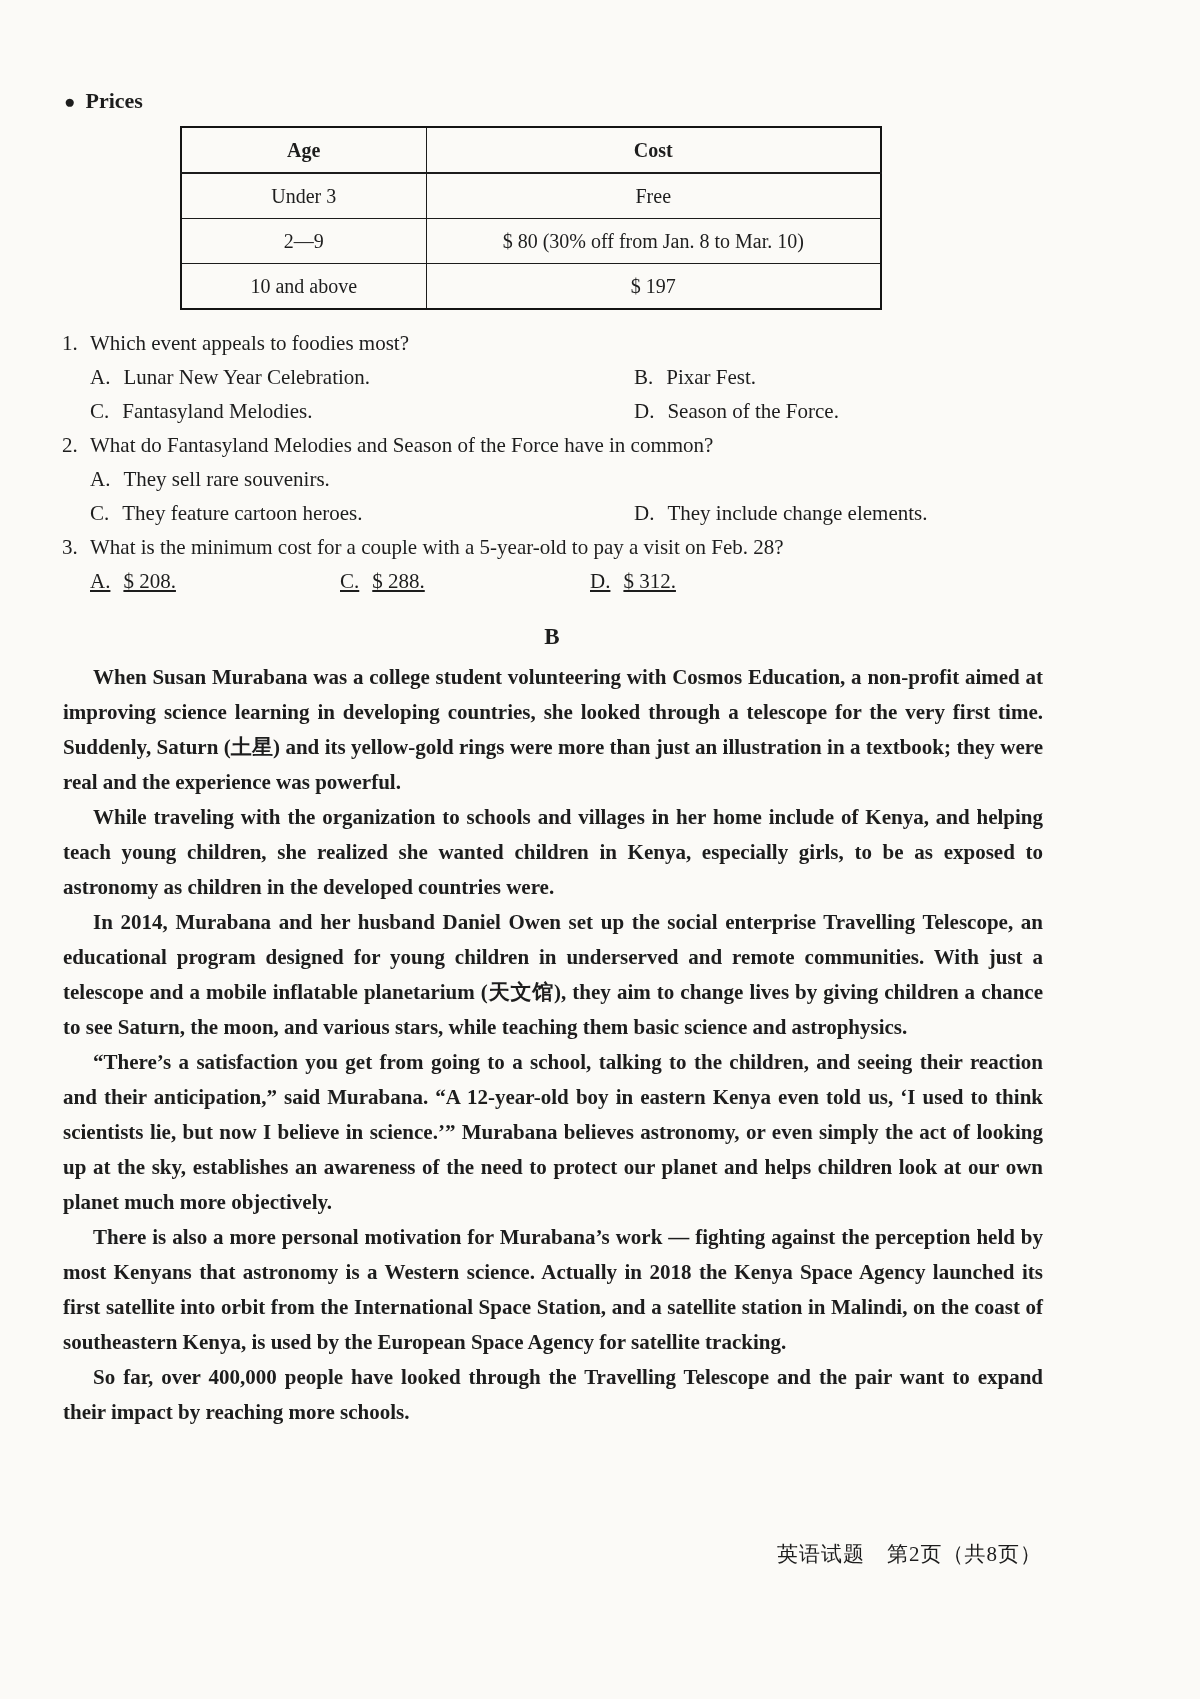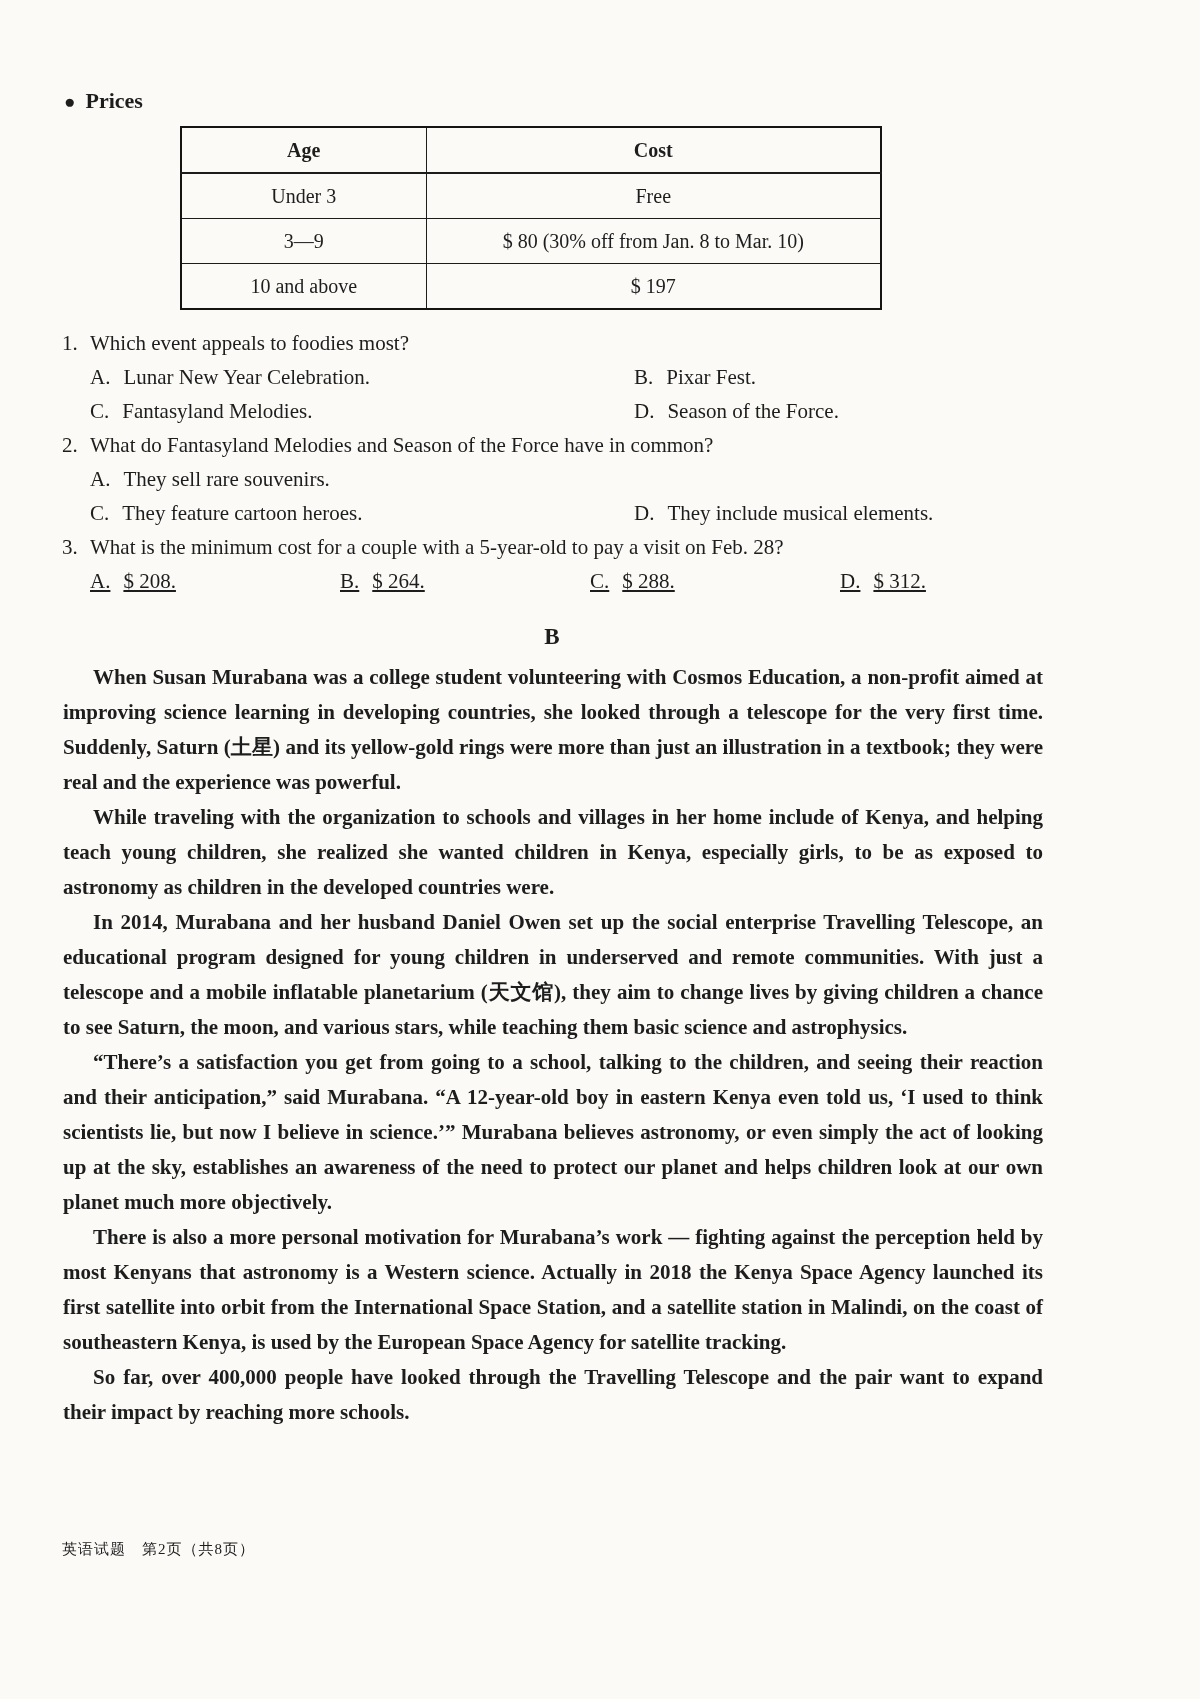--- a/index.html
+++ b/index.html
@@ -103,22 +103,22 @@
     text-align: justify;
     text-indent: 30px;
     font-weight: bold;
   }
   
   .footer {
     position: absolute;
     left: 62px;
     right: 158px;
     top: 1540px;
-    text-align: left;
-    font-size: 15px;
+    text-align: right;
+    font-size: 21px;
     letter-spacing: 1px;
   }
 </style>
 </head>
 <body>
 
 <div class="page">
 
   <div class="prices-row">
     <span class="bullet">●</span>
@@ -133,21 +133,21 @@
     <tbody>
       <tr>
         <th>Age</th>
         <th>Cost</th>
       </tr>
       <tr>
         <td>Under 3</td>
         <td>Free</td>
       </tr>
       <tr>
-        <td>3—9</td>
+        <td>2—9</td>
         <td>$ 80 (30% off from Jan. 8 to Mar. 10)</td>
       </tr>
       <tr>
         <td>10 and above</td>
         <td>$ 197</td>
       </tr>
     </tbody>
   </table>
 
   <div class="questions">
@@ -170,32 +170,31 @@
     <div class="question">
       <div class="q-line">
         <span class="q-num">2.</span>
         <span>What do Fantasyland Melodies and Season of the Force have in common?</span>
       </div>
       <div class="opts-2">
         <span><span class="opt-label">A.</span><span>They sell rare souvenirs.</span></span>
       </div>
       <div class="opts-2">
         <span><span class="opt-label">C.</span><span>They feature cartoon heroes.</span></span>
-        <span><span class="opt-label">D.</span><span>They include musical elements.</span></span>
+        <span><span class="opt-label">D.</span><span>They include change elements.</span></span>
       </div>
     </div>
 
     <div class="question">
       <div class="q-line">
         <span class="q-num">3.</span>
         <span>What is the minimum cost for a couple with a 5-year-old to pay a visit on Feb. 28?</span>
       </div>
       <div class="opts-4">
         <span><span class="opt-label">A.</span><span>$ 208.</span></span>
-        <span><span class="opt-label">B.</span><span>$ 264.</span></span>
         <span><span class="opt-label">C.</span><span>$ 288.</span></span>
         <span><span class="opt-label">D.</span><span>$ 312.</span></span>
       </div>
     </div>
 
   </div>
 
   <div class="section-heading">B</div>
 
   <p class="para">When Susan Murabana was a college student volunteering with Cosmos Education, a non-profit aimed at improving science learning in developing countries, she looked through a telescope for the very first time. Suddenly, Saturn (土星) and its yellow-gold rings were more than just an illustration in a textbook; they were real and the experience was powerful.</p>

